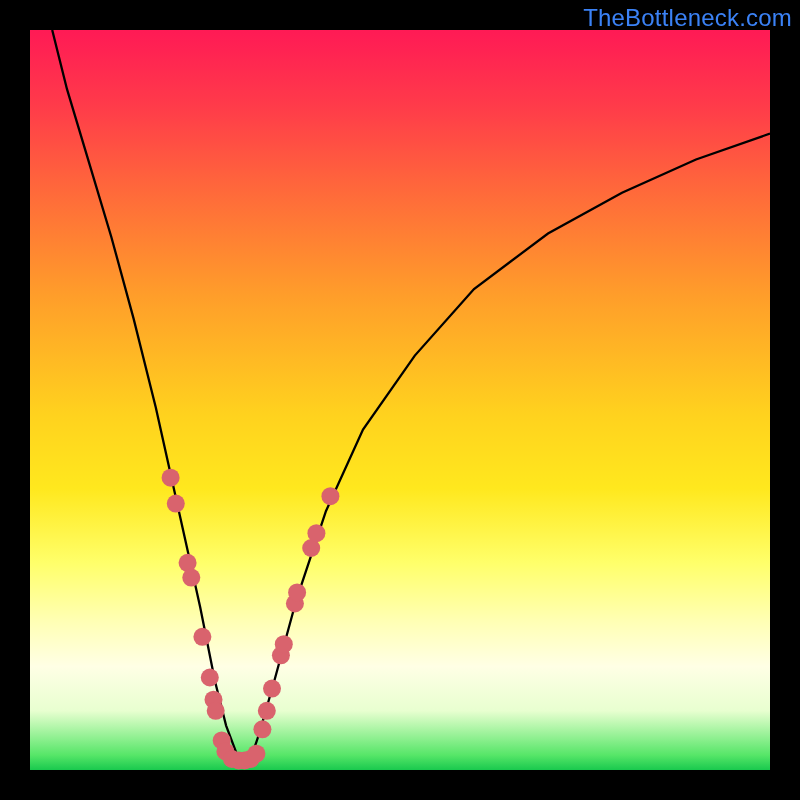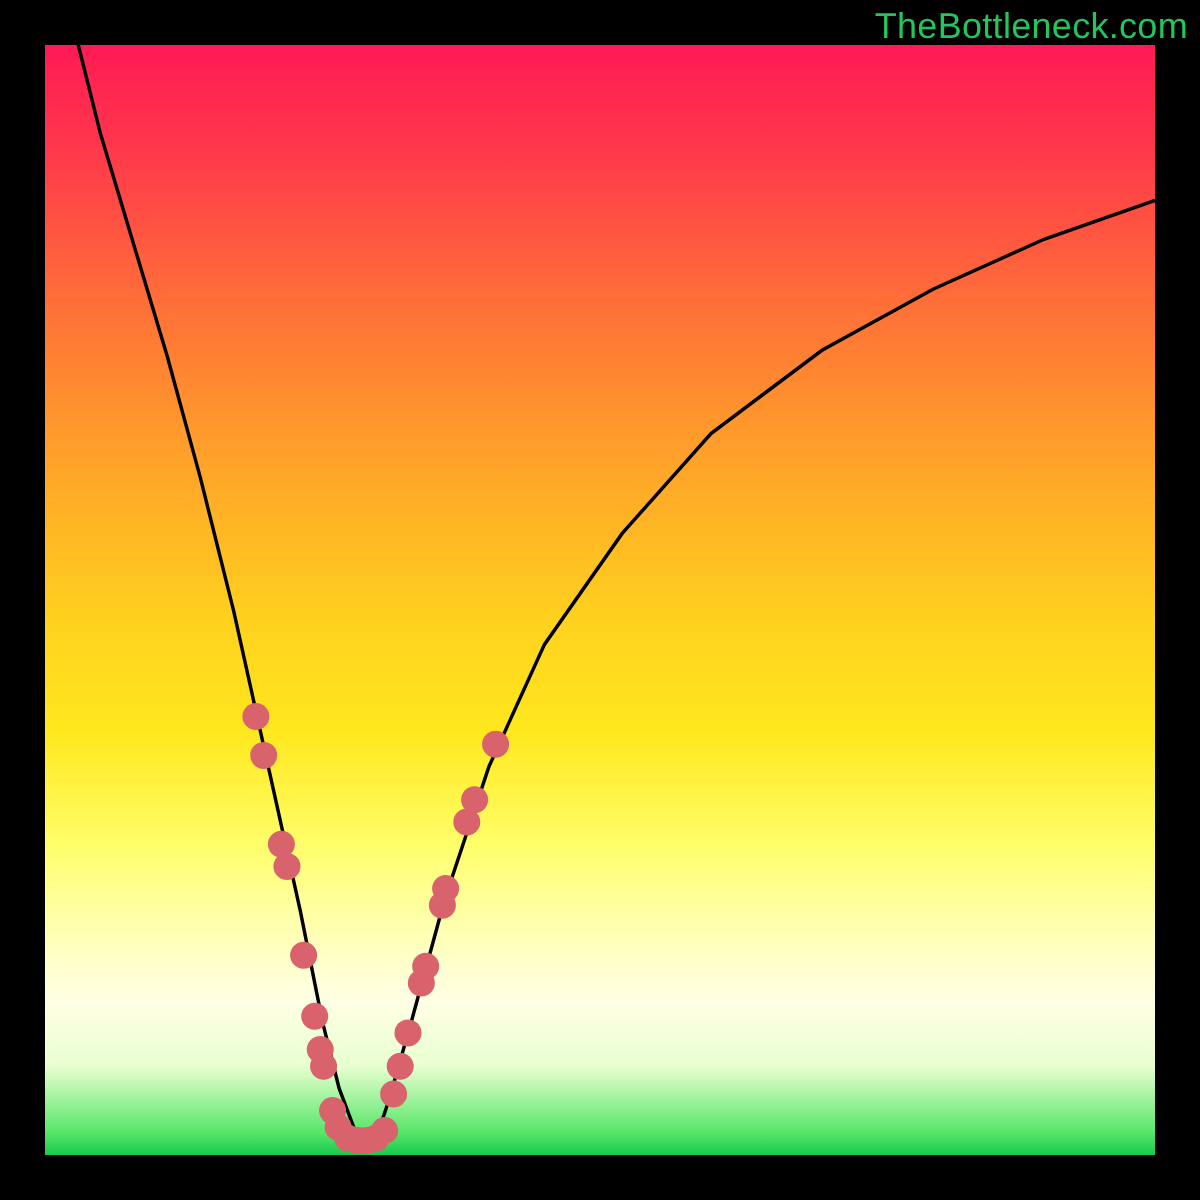--- a/index.html
+++ b/index.html
@@ -37,21 +37,21 @@
       #ffffe5 86%,
       #e8ffd0 92%,
       #56e668 98%,
       #19c94e 100%
     );
   }
   .watermark {
     position: absolute;
     top: 4px;
     right: 8px;
-    color: #22c55e;
+    color: #3b82f6;
     font-size: 24px;
     letter-spacing: 0.2px;
     font-weight: 500;
     text-align: center;
   }
   svg.curve {
     position: absolute;
     left: 0;
     top: 0;
     width: 740px;

